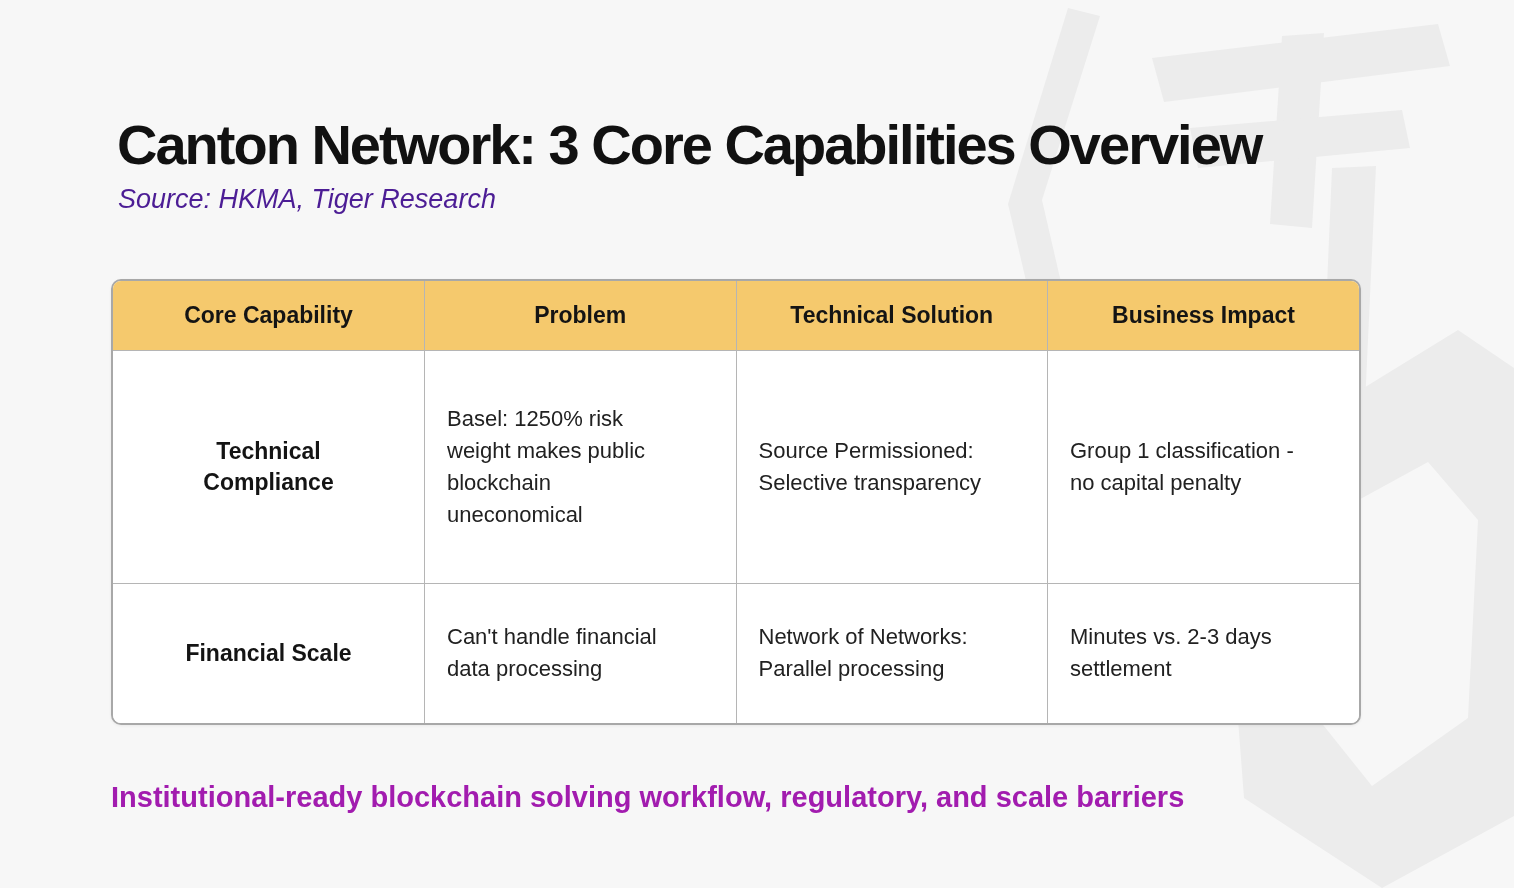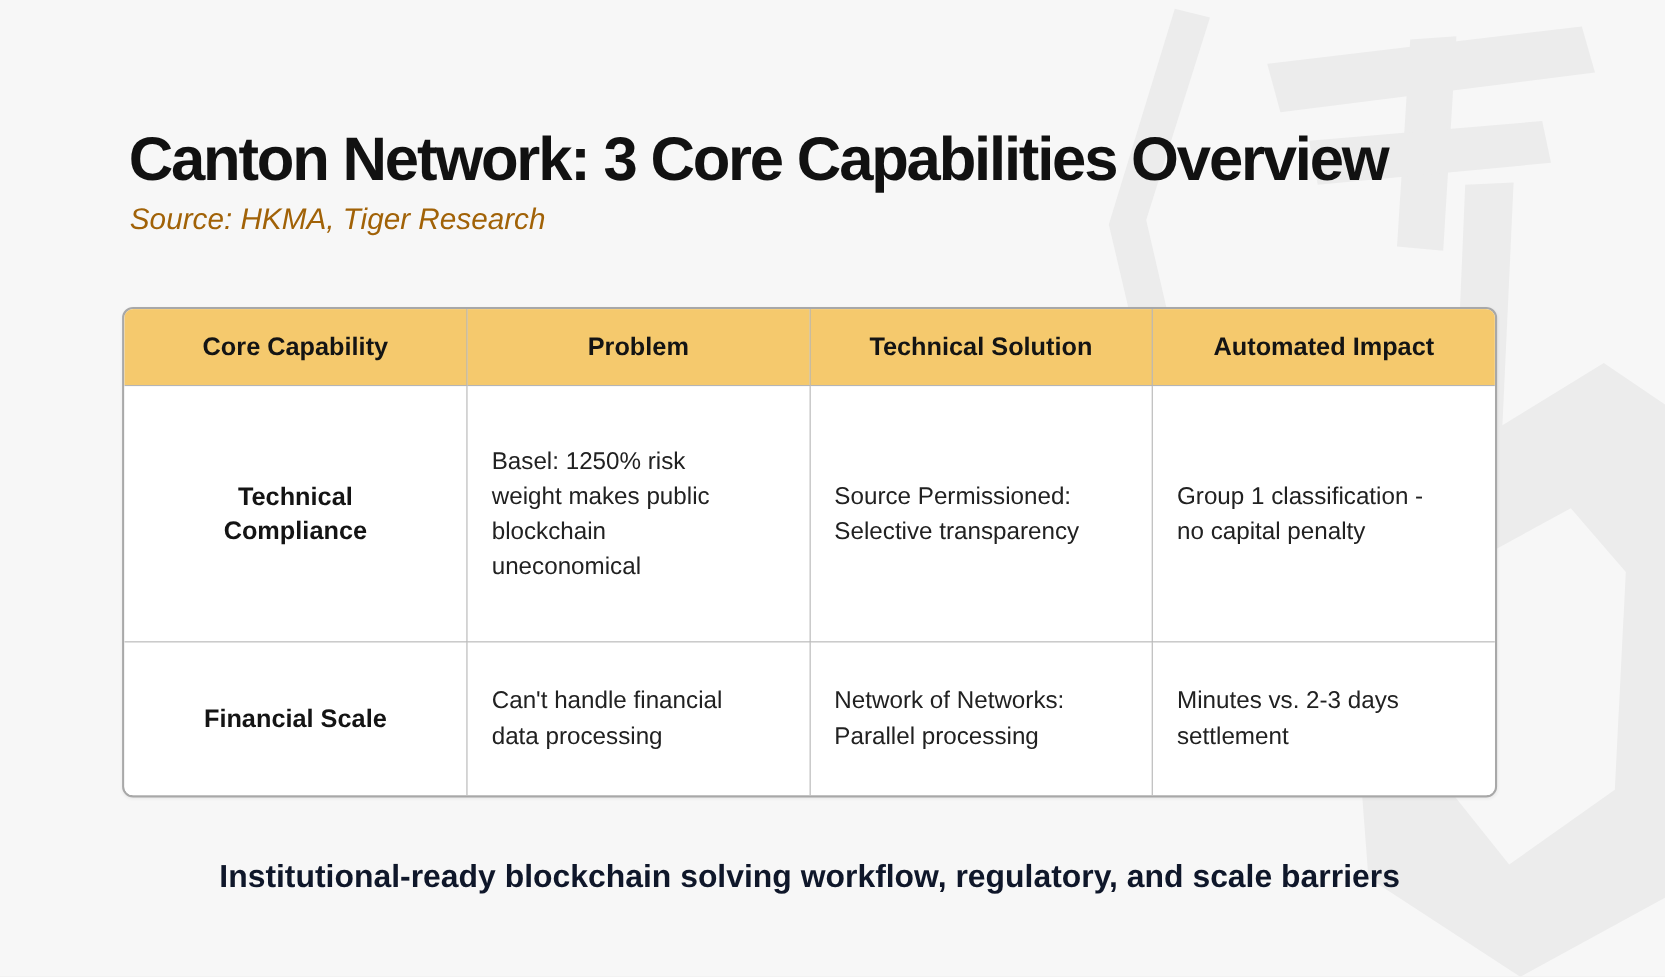--- a/index.html
+++ b/index.html
@@ -42,21 +42,21 @@
     color: #111111;
     white-space: nowrap;
   }
 
   .page-source {
     position: absolute;
     left: 7px;
     top: 184px;
     font-size: 27px;
     font-style: italic;
-    color: #a16207;
+    color: #4c1d95;
   }
 
   .table-wrap {
     position: absolute;
     left: 0;
     top: 279px;
     width: 1250px;
     height: 446px;
     background: #ffffff;
     border: 2px solid #a8a8a8;
@@ -112,24 +112,23 @@
     text-align: center;
     line-height: 31px;
     padding: 8px 12px;
   }
 
   .footer-tagline {
     position: absolute;
     left: 0;
     top: 781px;
     width: 1250px;
-    text-align: center;
     font-size: 29px;
     font-weight: bold;
-    color: #0f172a;
+    color: #a21caf;
   }
 </style>
 </head>
 <body>
 
 <div class="canvas">
 
   <svg class="watermark" width="1514" height="888" viewBox="0 0 1514 888" aria-hidden="true">
     <g fill="#ececec">
       <polygon points="1068,8 1100,16 1042,200 1072,330 1014,540 982,526 1038,332 1008,204"></polygon>
@@ -147,21 +146,21 @@
 
     <div class="page-source">Source: HKMA, Tiger Research</div>
 
     <div class="table-wrap">
       <table class="cap-table">
         <thead>
           <tr>
             <th>Core Capability</th>
             <th>Problem</th>
             <th>Technical Solution</th>
-            <th>Automated Impact</th>
+            <th>Business Impact</th>
           </tr>
         </thead>
         <tbody>
           <tr class="row-2">
             <td class="col-capability">Technical
 Compliance</td>
             <td>Basel: 1250% risk
 weight makes public
 blockchain
 uneconomical</td>

